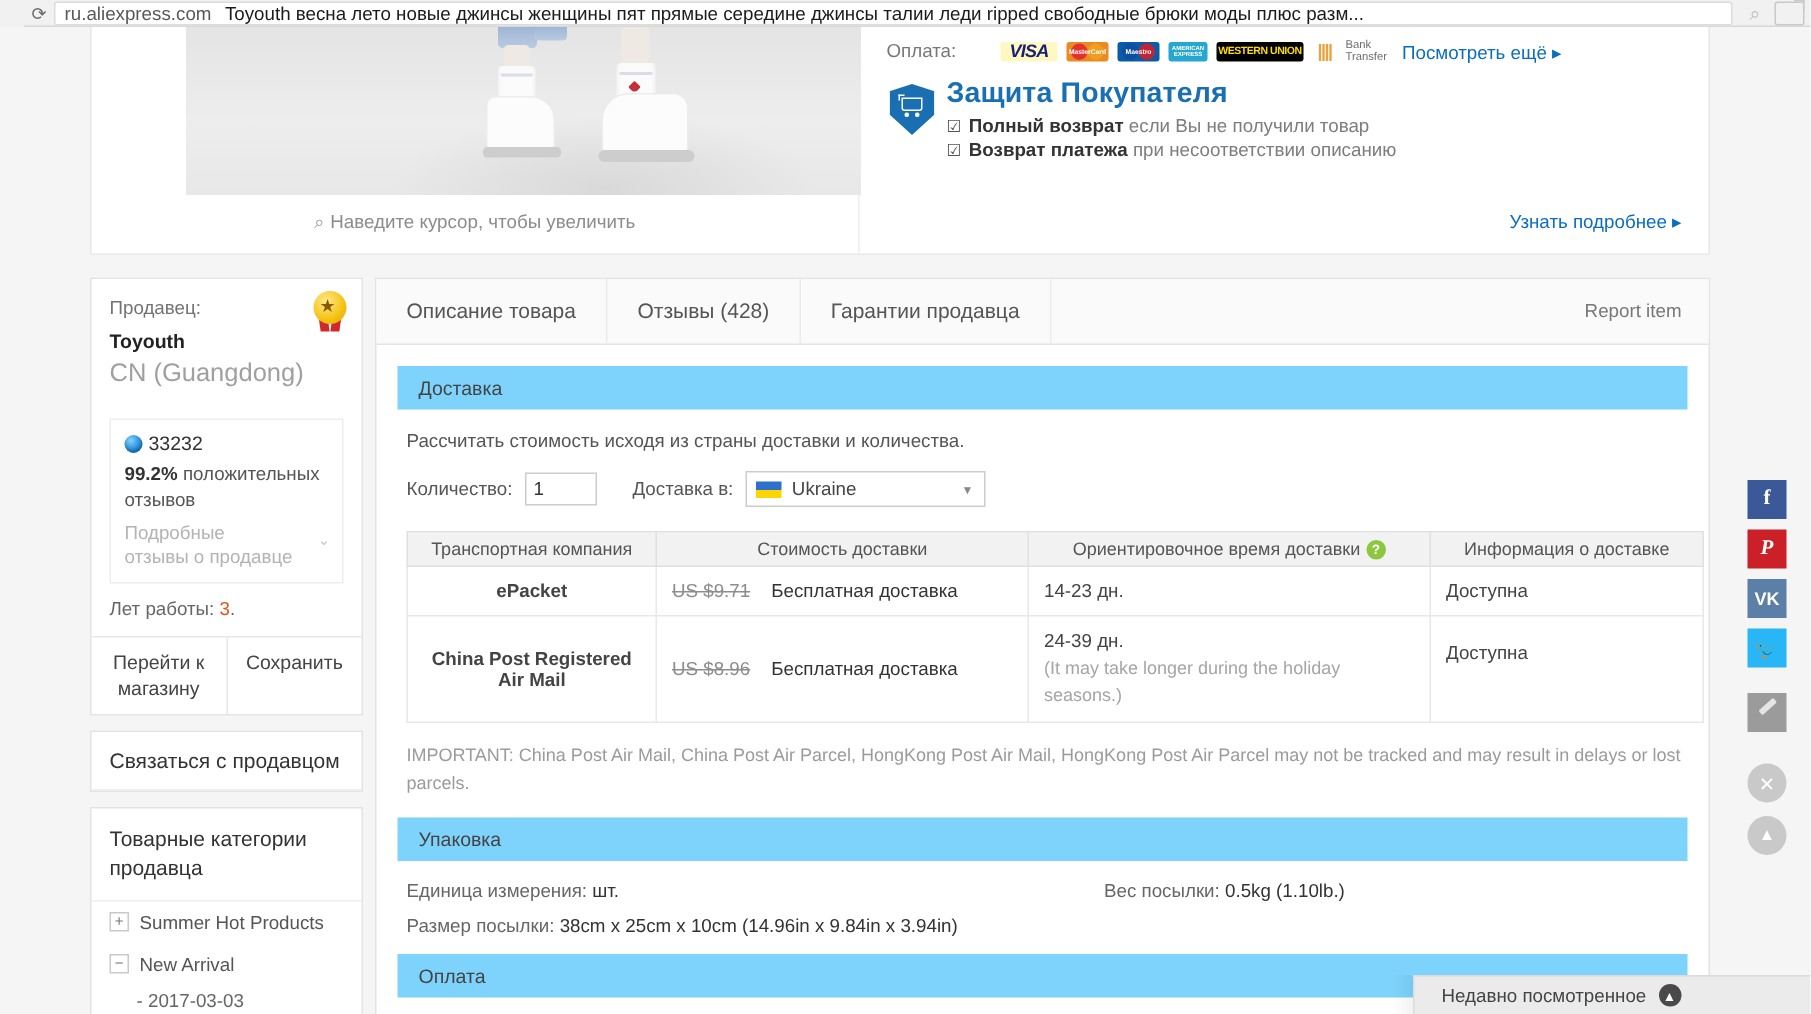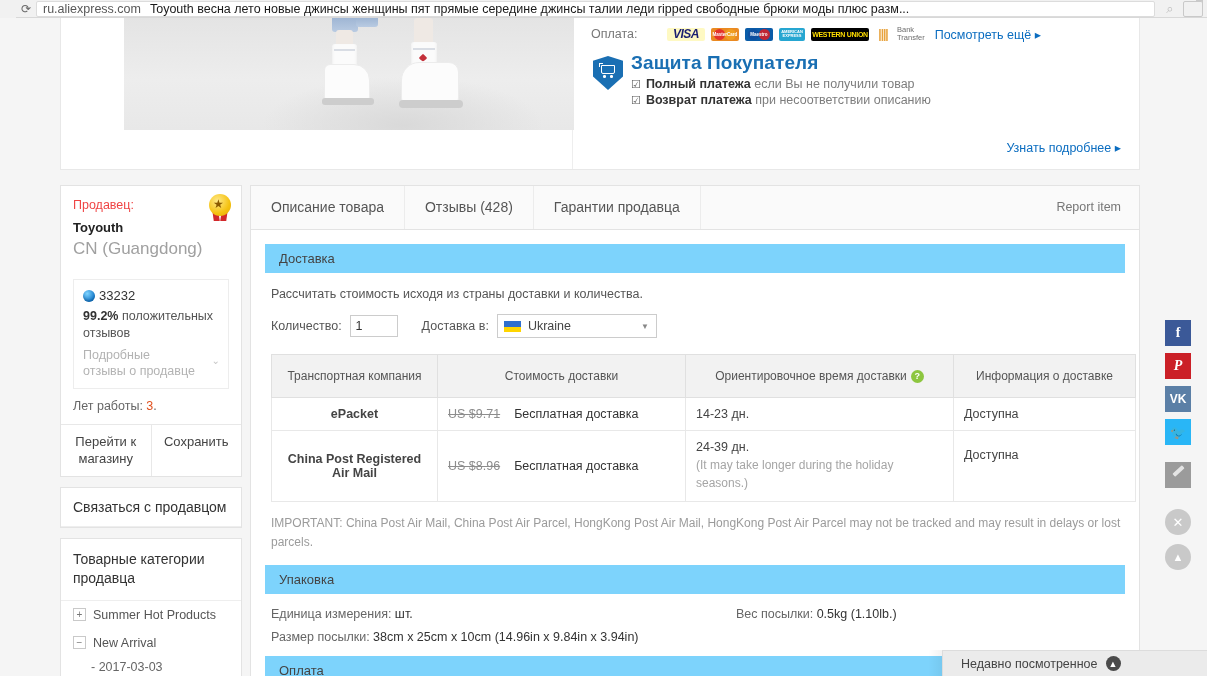--- a/index.html
+++ b/index.html
@@ -123,21 +123,21 @@
   #prot-title { color:#1a6fb3; font-size:19px; font-weight:bold; margin:0 0 3px 0; letter-spacing:.1px; }
   .prot-line { font-size:12.5px; color:#7d7d7d; margin:2px 0; }
   .prot-line .chk { color:#555; margin-right:5px; font-size:11px; }
   .prot-line b { color:#333; font-weight:bold; }
   #prot-more { position:absolute; right:18px; bottom:14px; color:#0b6dc0; font-size:12.5px; cursor:pointer; }
 
   
   #sidebar { position:absolute; left:60px; top:167px; width:182px; }
   .side-card { background:#fff; border:1px solid #e3e3e3; margin-bottom:10px; position:relative; }
   #seller-card { padding:12px 12px 0 12px; }
-  .seller-label { color:#ef4444; font-size:12.5px; }
+  .seller-label { color:#737373; font-size:12.5px; }
   .seller-name { font-weight:bold; color:#222; font-size:13px; margin-top:8px; }
   .seller-loc { color:#a0a0a0; font-size:17px; margin-top:4px; }
   #medal {
     position:absolute; right:10px; top:8px; width:22px; height:22px;
   }
   #medal .disc { position:absolute; width:22px; height:22px; border-radius:50%;
     background:radial-gradient(circle at 38% 32%, #ffe98a, #f5c211 60%, #e0a800); }
   #medal .star { position:absolute; left:4px; top:3.5px; color:#8a5a00; font-size:12px; line-height:1; }
   #medal .rib1,#medal .rib2 { position:absolute; top:16px; width:6px; height:11px; background:#d2282b; }
   #medal .rib1 { left:4px; transform:skewX(8deg); }
@@ -209,21 +209,21 @@
   }
   #flag-ua { width:17px; height:11px; margin-right:7px; flex:none;
     background:linear-gradient(180deg,#2f6fce 0 50%, #ffd500 50% 100%); }
   #country-caret { position:absolute; right:7px; color:#888; font-size:8px; }
 
   
   #ship-table { width:864px; margin:16px 0 0 6px; border-collapse:collapse;
                 border:1px solid #e0e0e0; table-layout:fixed; }
   #ship-table th {
     background:#f2f2f2; font-weight:normal; font-size:12px; color:#555;
-    padding:13px 6px; border:1px solid #e0e0e0; line-height:1.35;
+    padding:3px 6px; border:1px solid #e0e0e0; line-height:1.35;
   }
   #ship-table td { border:1px solid #e8e8e8; padding:9px 10px; font-size:12.5px; color:#444; vertical-align:middle; }
   .col-carrier { width:166px; text-align:center; font-weight:bold; }
   .col-cost { width:248px; }
   .col-time { width:268px; }
   .col-info { width:182px; }
   .old-price { text-decoration:line-through; color:#8d8d8d; margin-right:14px; }
   .free-ship { color:#333; }
   .note { color:#a5a5a5; font-size:12px; line-height:1.45; margin-top:3px; }
   .help-badge { display:inline-block; width:13px; height:13px; border-radius:50%;
@@ -294,20 +294,23 @@
         <div class="sock" style="left:208px;top:26px;width:25px;height:26px;"></div>
         <div class="sock" style="left:287px;top:24px;width:26px;height:28px;"></div>
         <div class="sock-band" style="left:210px;top:31px;width:21px;"></div>
         <div class="sock-band" style="left:289px;top:30px;width:22px;"></div>
         <div class="heart" style="left:296px;top:37px;"></div>
         <div class="shoe" style="left:200px;top:46px;width:46px;height:38px;border-radius:6px 16px 5px 5px;"></div>
         <div class="shoe" style="left:277px;top:44px;width:58px;height:42px;border-radius:18px 10px 6px 6px;"></div>
         <div style="position:absolute;left:198px;top:80px;width:52px;height:7px;background:#cdcdcd;border-radius:3px;"></div>
         <div style="position:absolute;left:275px;top:82px;width:64px;height:8px;background:#cdcdcd;border-radius:4px;"></div>
       </div>
+      <div id="zoom-hint">
+        <span class="magnifier">⌕</span><span>Наведите курсор, чтобы увеличить</span>
+      </div>
     </div>
 
     <div id="protection">
       <div id="payrow">
         <span class="paylabel">Оплата:</span>
         <span class="paycard pc-visa">VISA</span>
         <span class="paycard pc-mc">
             <span>MasterCard</span>
           </span>
         <span class="paycard pc-maestro">
@@ -324,21 +327,21 @@
         <div id="shield">
           <div class="sh"></div>
           <div class="cart"></div>
             <div class="cart-h"></div>
           <div class="w1"></div>
             <div class="w2"></div>
         </div>
         <div>
           <div id="prot-title">Защита Покупателя</div>
           <div class="prot-line">
-            <span class="chk">☑</span><b>Полный платежа</b><span> если Вы не получили товар</span>
+            <span class="chk">☑</span><b>Полный возврат</b><span> если Вы не получили товар</span>
           </div>
           <div class="prot-line">
             <span class="chk">☑</span><b>Возврат платежа</b><span> при несоответствии описанию</span>
           </div>
         </div>
       </div>
       <div id="prot-more">Узнать подробнее ▸</div>
     </div>
   </div>
 

